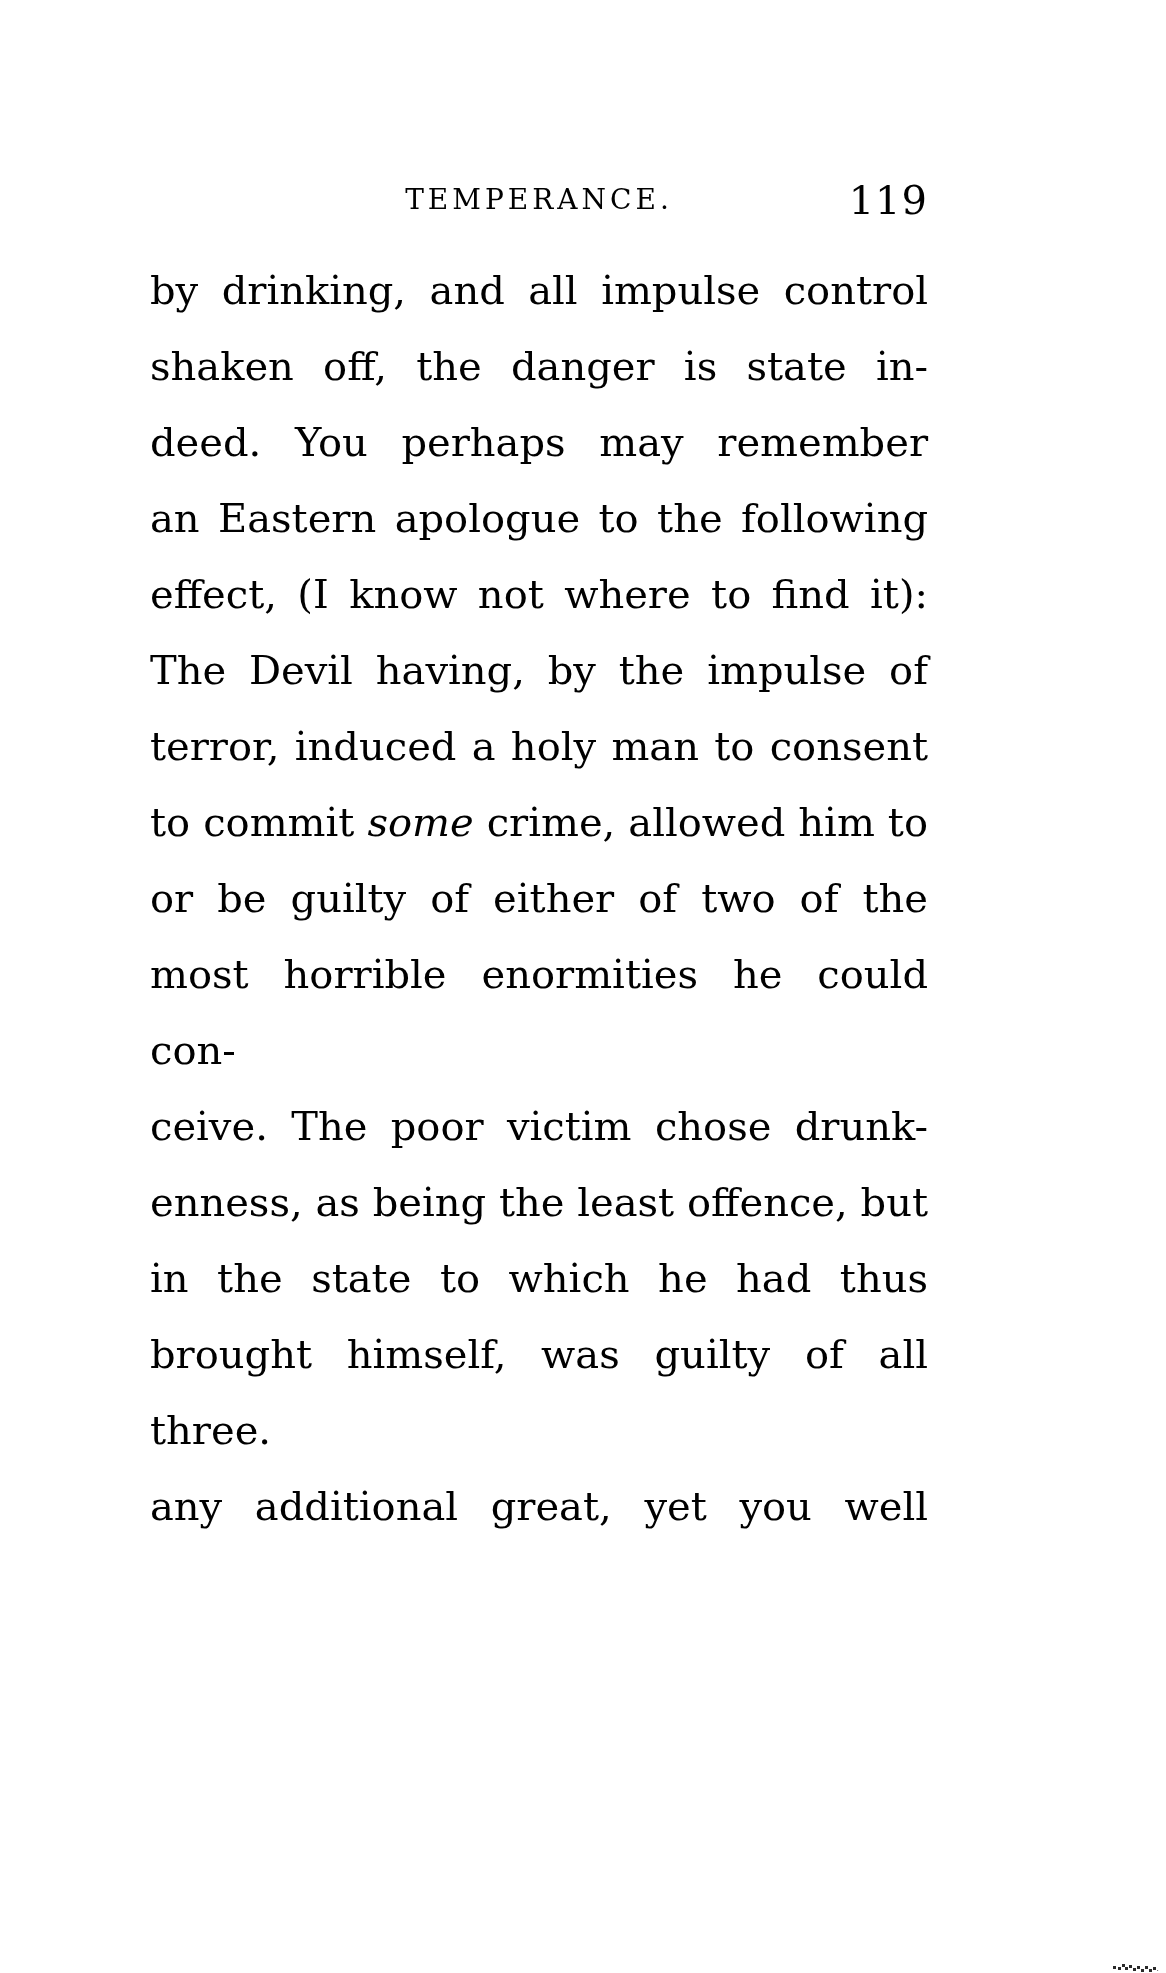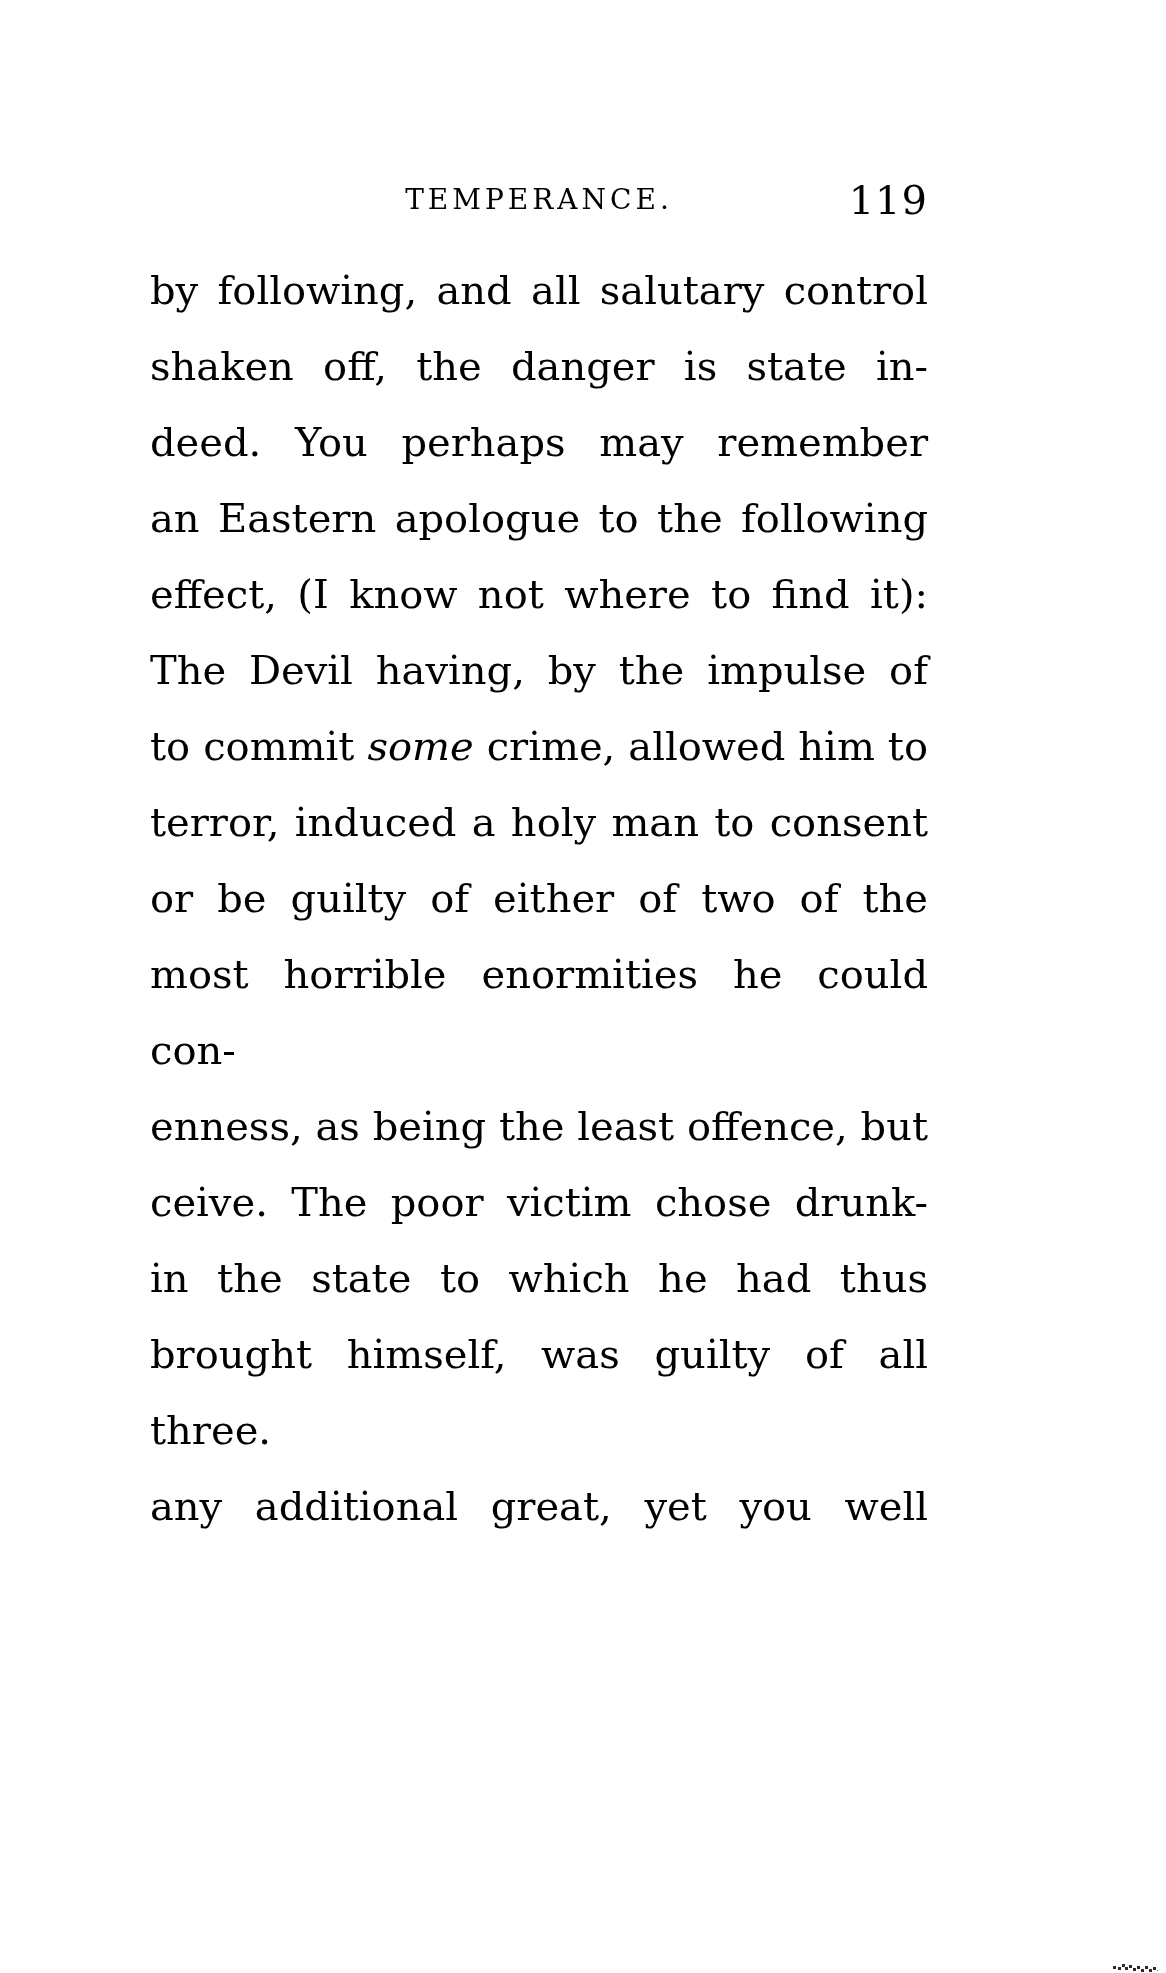--- a/index.html
+++ b/index.html
@@ -104,32 +104,32 @@
 
 <div class="page">
 
   <div class="header-row">
     <span class="running-header">TEMPERANCE.</span>
     <span class="page-number">119</span>
   </div>
 
   <div class="body-text">
     <p>
-      <span class="line">by following, and all salutary control</span>
+      <span class="line">by drinking, and all impulse control</span>
       <span class="line">shaken off, the danger is state in-</span>
       <span class="line">deed.  You perhaps may remember</span>
       <span class="line">an Eastern apologue to the following</span>
       <span class="line">effect, (I know not where to find it):</span>
       <span class="line">The Devil having, by the impulse of</span>
+      <span class="line">terror, induced a holy man to consent</span>
       <span class="line"><span>to commit </span><span class="it">some</span><span> crime, allowed him to</span></span>
-      <span class="line">terror, induced a holy man to consent</span>
       <span class="line">or be guilty of either of two of the</span>
       <span class="line">most horrible enormities he could con-</span>
+      <span class="line">ceive.  The poor victim chose drunk-</span>
       <span class="line">enness, as being the least offence, but</span>
-      <span class="line">ceive.  The poor victim chose drunk-</span>
       <span class="line">in the state to which he had thus</span>
       <span class="line">brought himself, was guilty of all</span>
       <span class="line end">three.</span>
     </p>
     <p>
       <span class="line">any additional great, yet you well</span>
     </p>
   </div>
 
   <div class="scan-noise"></div>

